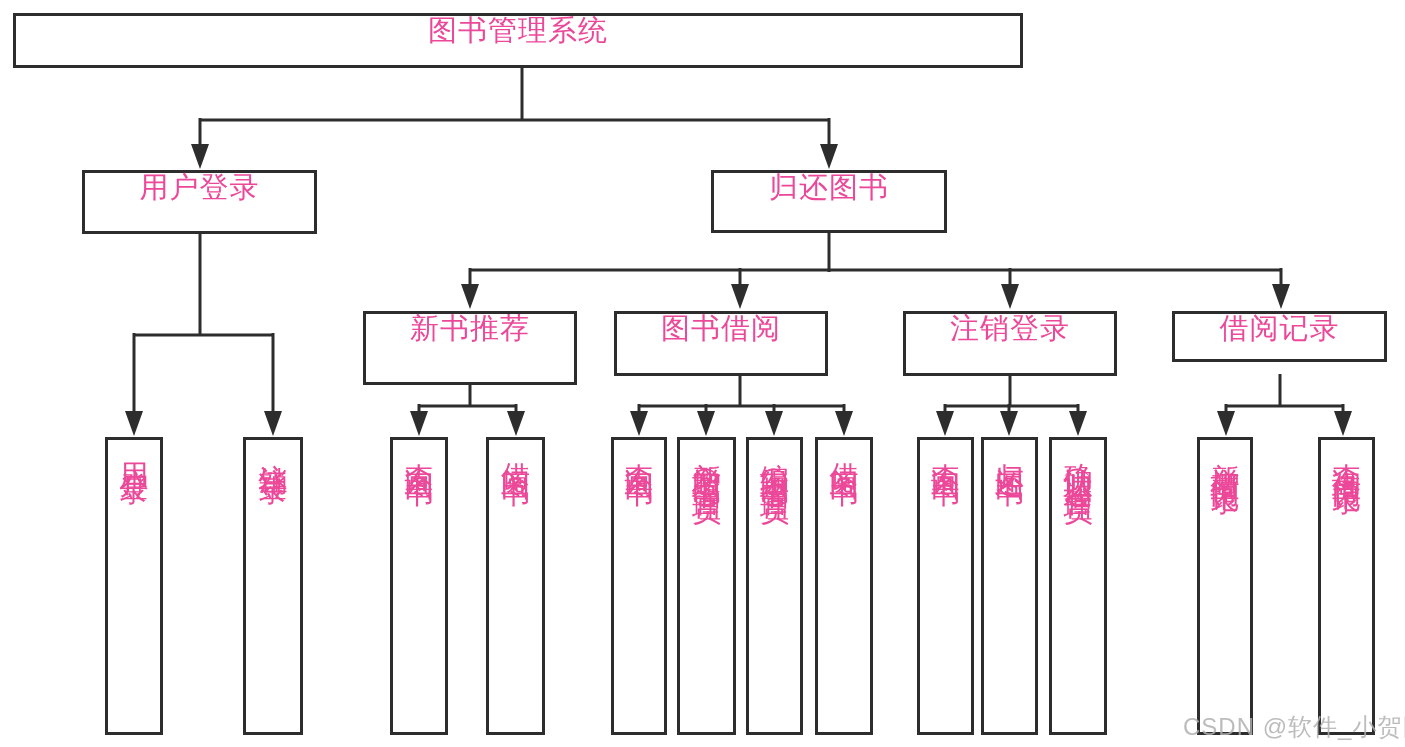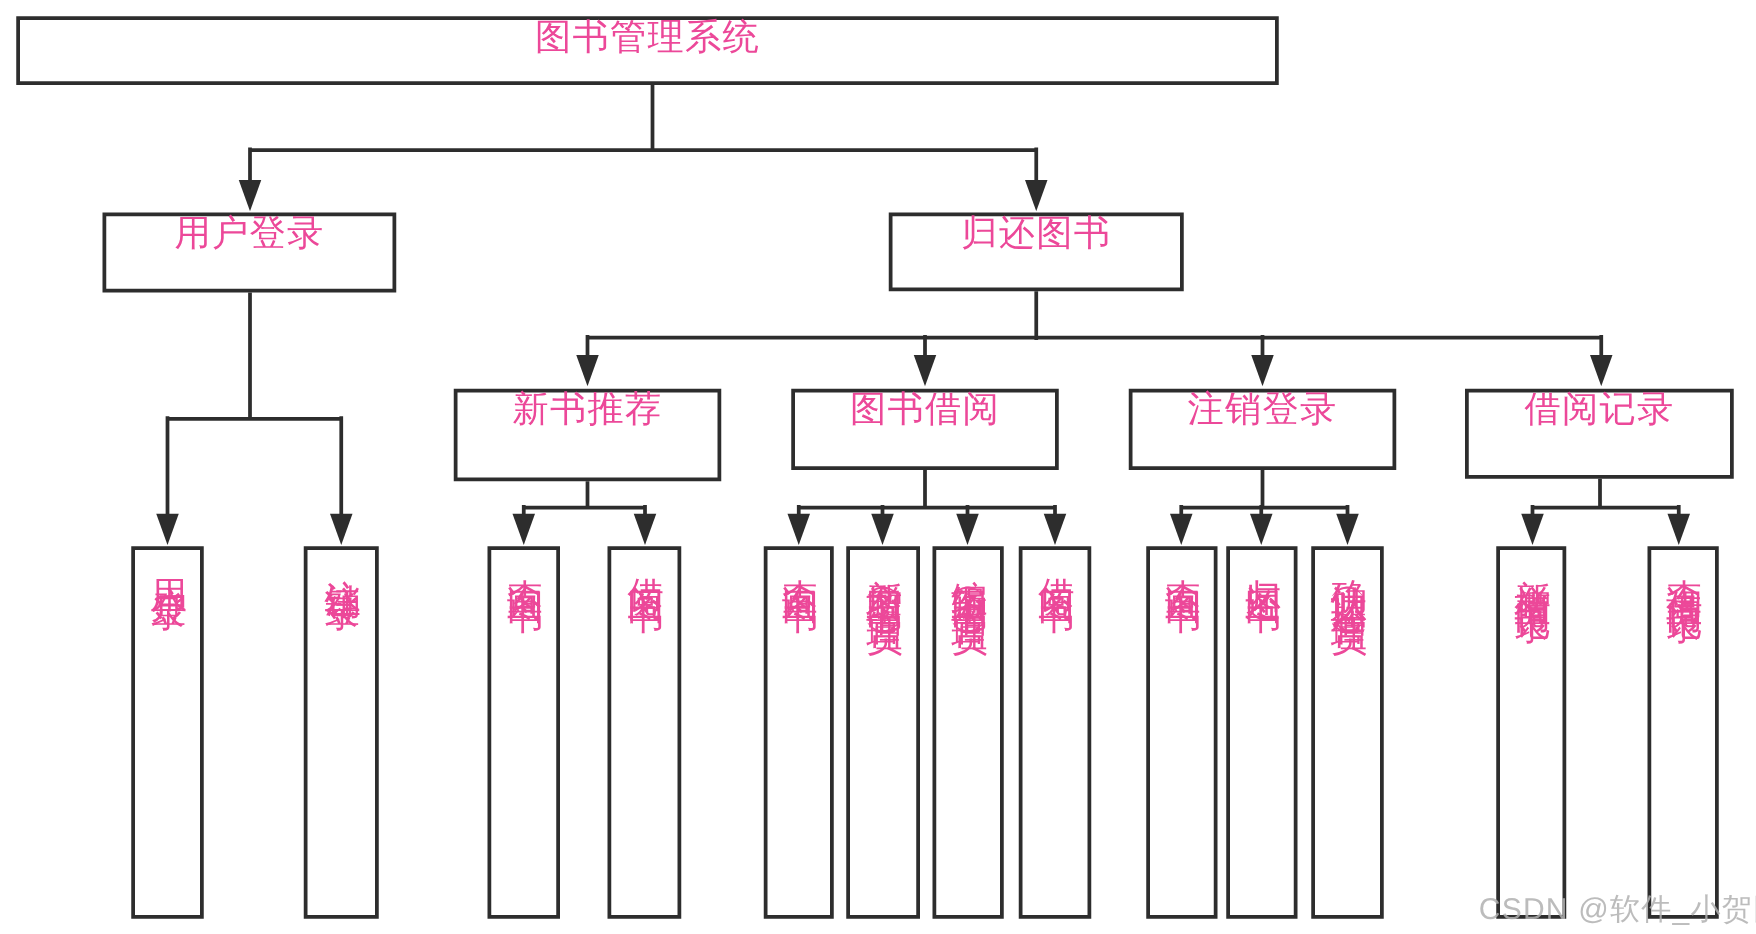--- a/index.html
+++ b/index.html
@@ -131,27 +131,27 @@
   <div class="box" style="left:82px; top:170px; width:235px; height:64px;">
     <span class="hlabel">用户登录</span>
   </div>
   <div class="box" style="left:711px; top:170px; width:236px; height:63px;">
     <span class="hlabel">归还图书</span>
   </div>
 
   <div class="box" style="left:363px; top:311px; width:214px; height:74px;">
     <span class="hlabel">新书推荐</span>
   </div>
-  <div class="box" style="left:633px; top:311px; width:214px; height:65px;">
+  <div class="box" style="left:614px; top:311px; width:214px; height:65px;">
     <span class="hlabel">图书借阅</span>
   </div>
   <div class="box" style="left:903px; top:311px; width:214px; height:65px;">
     <span class="hlabel">注销登录</span>
   </div>
-  <div class="box" style="left:1172px; top:311px; width:215px; height:72px;">
+  <div class="box" style="left:1172px; top:311px; width:215px; height:51px;">
     <span class="hlabel">借阅记录</span>
   </div>
 
   <div class="box leaf" style="left:105px; top:437px; width:58px; height:298px;">
     <span>用户登录</span>
   </div>
   <div class="box leaf" style="left:243px; top:437px; width:60px; height:298px;">
     <span>注销登录</span>
   </div>
 

